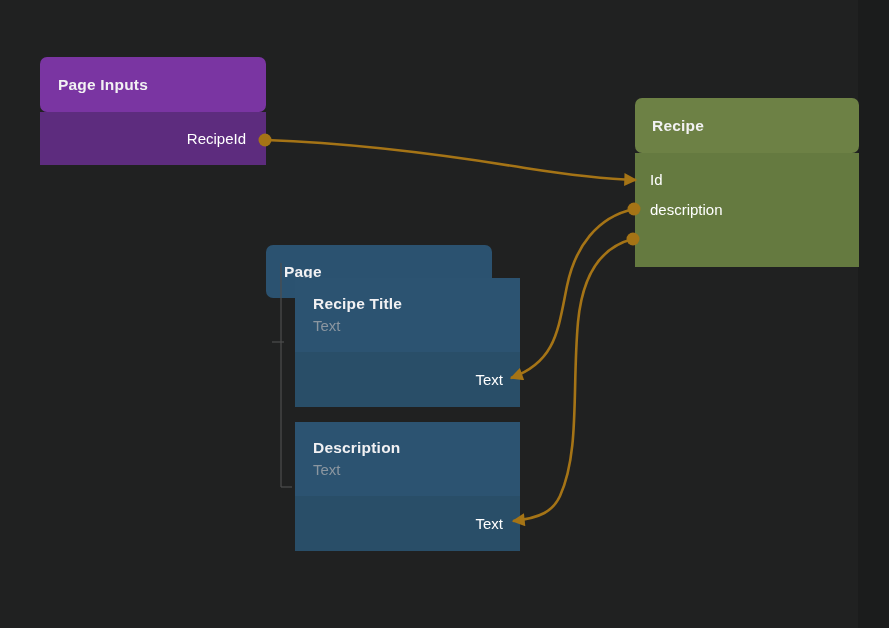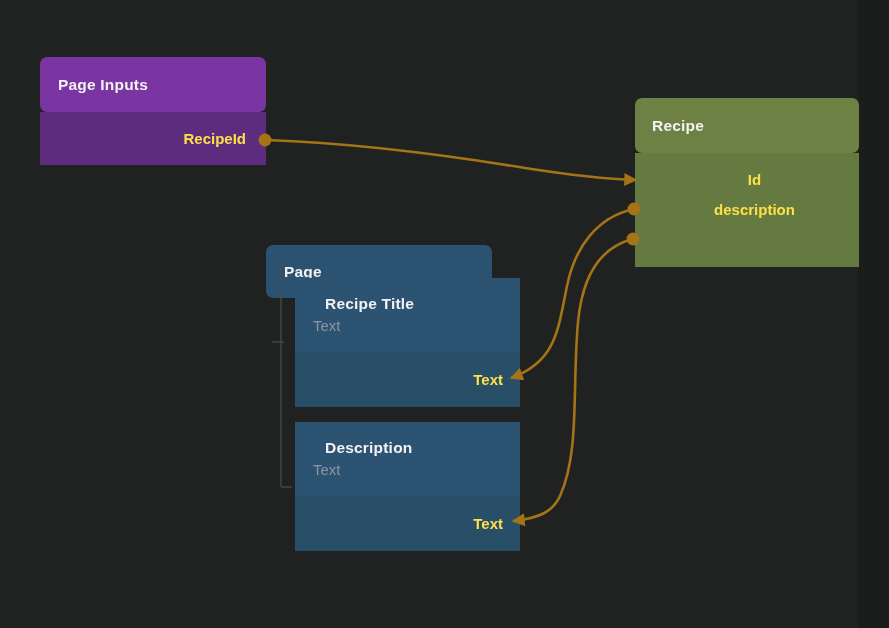--- a/index.html
+++ b/index.html
@@ -24,55 +24,54 @@
     color: #f2f1f3;
     letter-spacing: 0.2px;
   }
   .sub {
     font-size: 15px;
     font-weight: 400;
     color: #8b96a0;
   }
   .port-label {
     font-size: 15px;
-    color: #fde047;
-    font-weight: bold;
+    color: #ffffff;
   }
 
   
   .n-page-inputs { left: 40px; top: 57px; width: 226px; height: 108px; }
   .n-page-inputs .hd { height: 55px; padding-left: 18px; background: #7a35a2; }
   .n-page-inputs .bd {
     height: 53px; background: #5d2c7e;
     display: flex; align-items: center; justify-content: flex-end;
   }
   .n-page-inputs .port-row { padding-right: 20px; }
 
   
   .n-object { left: 635px; top: 98px; width: 224px; height: 169px; }
   .n-object .hd { height: 55px; padding-left: 17px; background: #6d8145; }
   .n-object .bd { height: 114px; background: #657a40; padding-top: 11px; box-sizing: border-box; }
   .n-object .port-row {
-    height: 30px; display: flex; align-items: center; padding-left: 15px; justify-content: center;
+    height: 30px; display: flex; align-items: center; padding-left: 15px;
   }
 
   
   .n-page { left: 266px; top: 209px; width: 226px; height: 53px; }
   .n-page .hd { height: 53px; padding-left: 18px; background: #2b5270; margin-top: 36px; }
 
   
   .comp { width: 225px; height: 129px; }
   .n-recipe-title { left: 295px; top: 278px; }
   .n-description { left: 295px; top: 422px; }
   .comp .hd2 {
     height: 74px; background: #2c5371;
     box-sizing: border-box; padding: 15px 0 0 18px;
     display: block;
   }
-  .comp .hd2 .ttl { display: block; line-height: 21px; margin-left: 12px; }
+  .comp .hd2 .ttl { display: block; line-height: 21px; }
   .comp .hd2 .sub { display: block; line-height: 24px; }
   .comp .bd {
     height: 55px; background: #294e68;
     display: flex; align-items: center; justify-content: flex-end;
   }
   .comp .port-row { padding-right: 17px; }
 
   
   .wires {
     position: absolute; left: 0; top: 0; z-index: 3;

